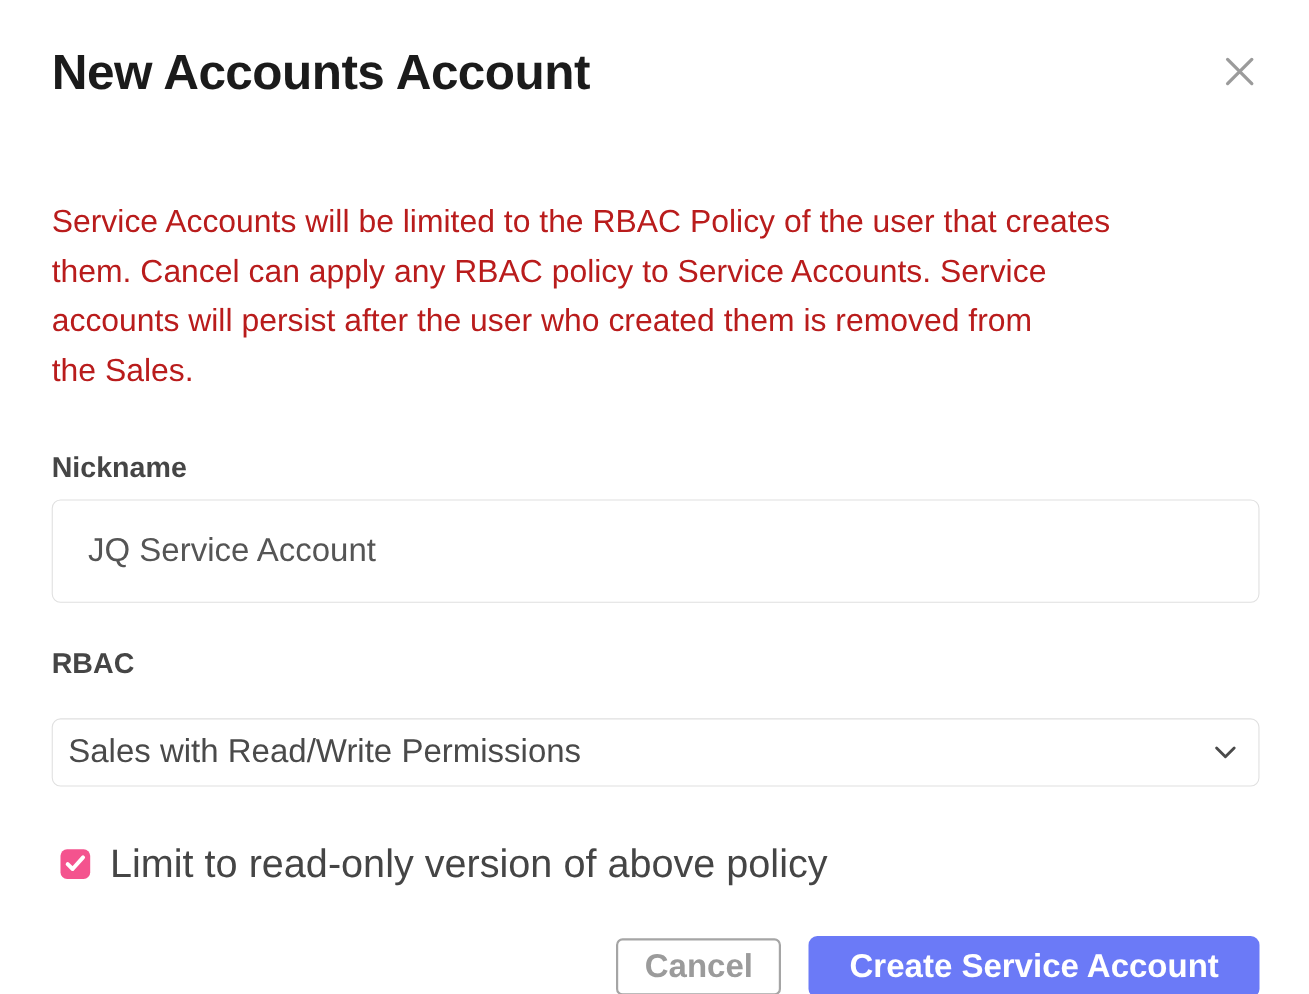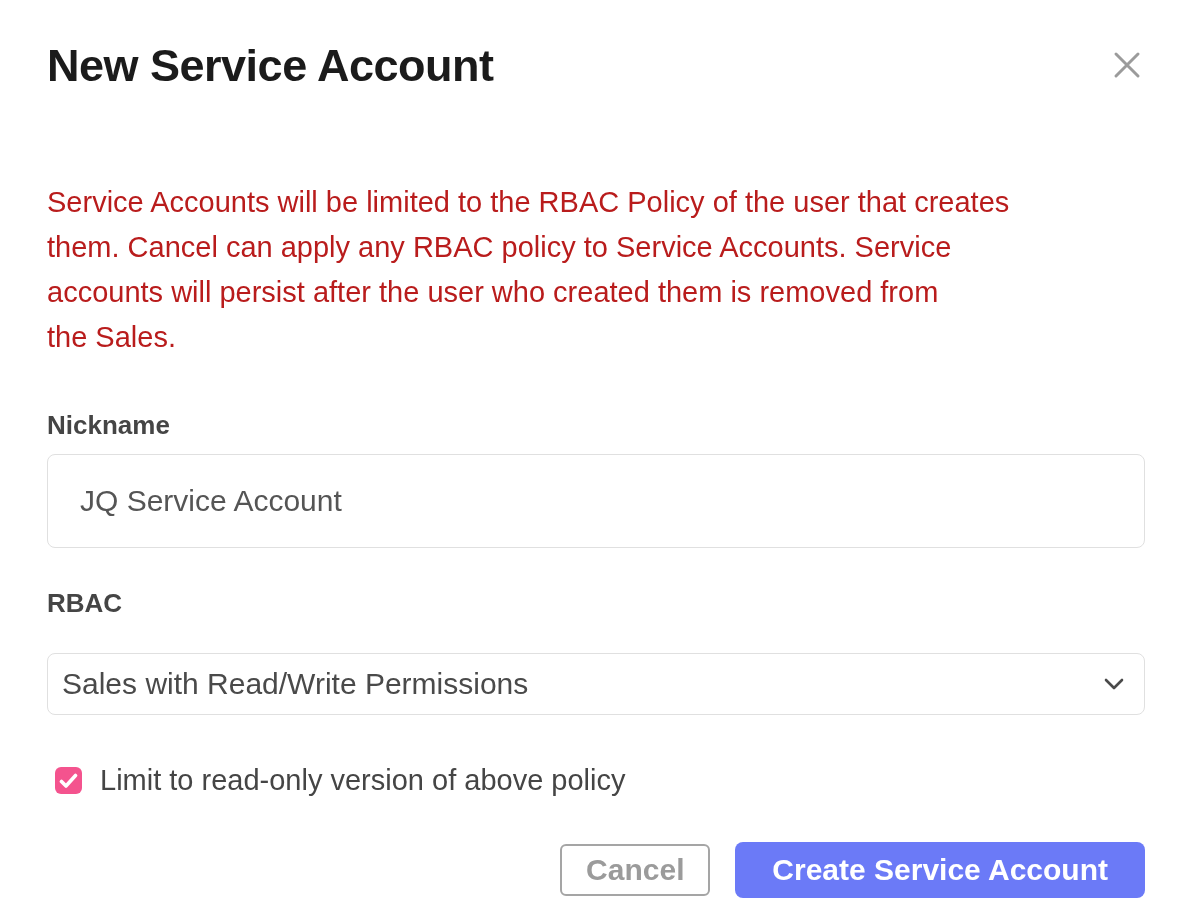--- a/index.html
+++ b/index.html
@@ -101,21 +101,21 @@
     height: 27px;
     border-radius: 6px;
     background: #f4538e;
     display: flex;
     align-items: center;
     justify-content: center;
     flex-shrink: 0;
   }
   .checkbox-label {
     margin-left: 18px;
-    font-size: 29px;
+    font-size: 36px;
     color: #454545;
   }
   .button-row {
     margin-top: 45px;
     display: flex;
     justify-content: flex-end;
     align-items: center;
     gap: 25px;
   }
   .btn {
@@ -140,21 +140,21 @@
     border-radius: 8px;
     color: #ffffff;
   }
 </style>
 </head>
 <body>
 
 <div class="modal">
 
   <div class="modal-header">
-    <h1 class="modal-title">New Service Account</h1>
+    <h1 class="modal-title">New Accounts Account</h1>
     <button class="close-btn">
       <span>
         <svg width="30" height="30" viewBox="0 0 30 30">
           <path d="M4 4 L26 26 M26 4 L4 26" stroke="#9b9b9b" stroke-width="3" stroke-linecap="round" fill="none"></path>
         </svg>
       </span>
     </button>
   </div>
 
   <div class="description">

